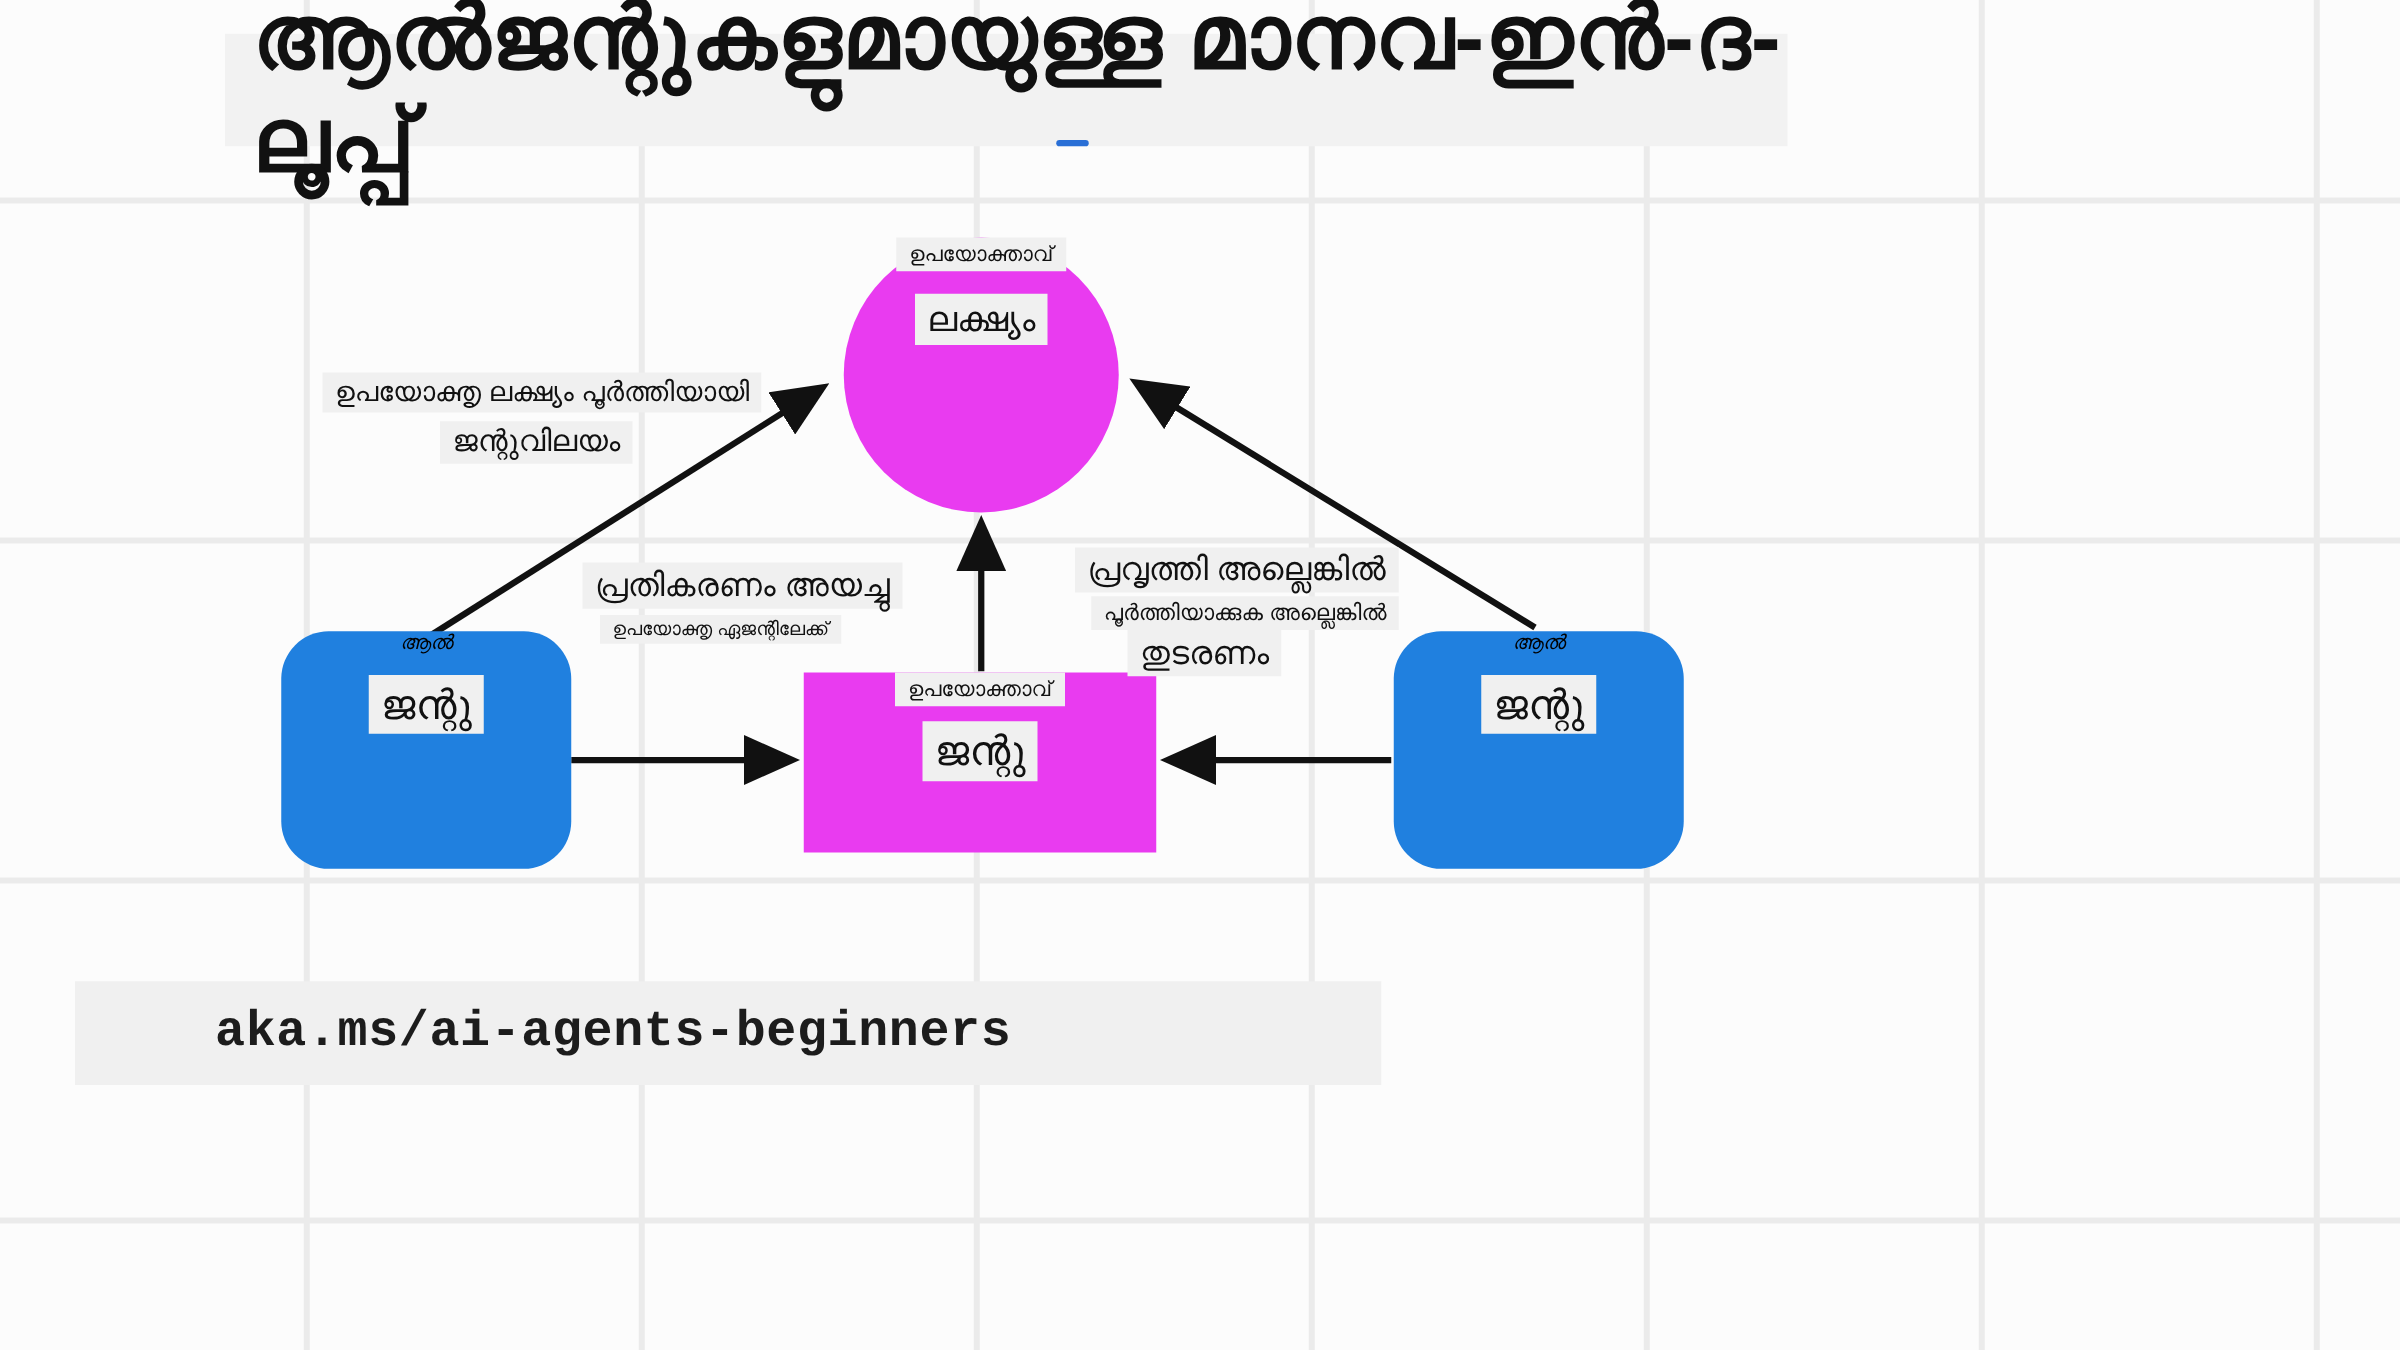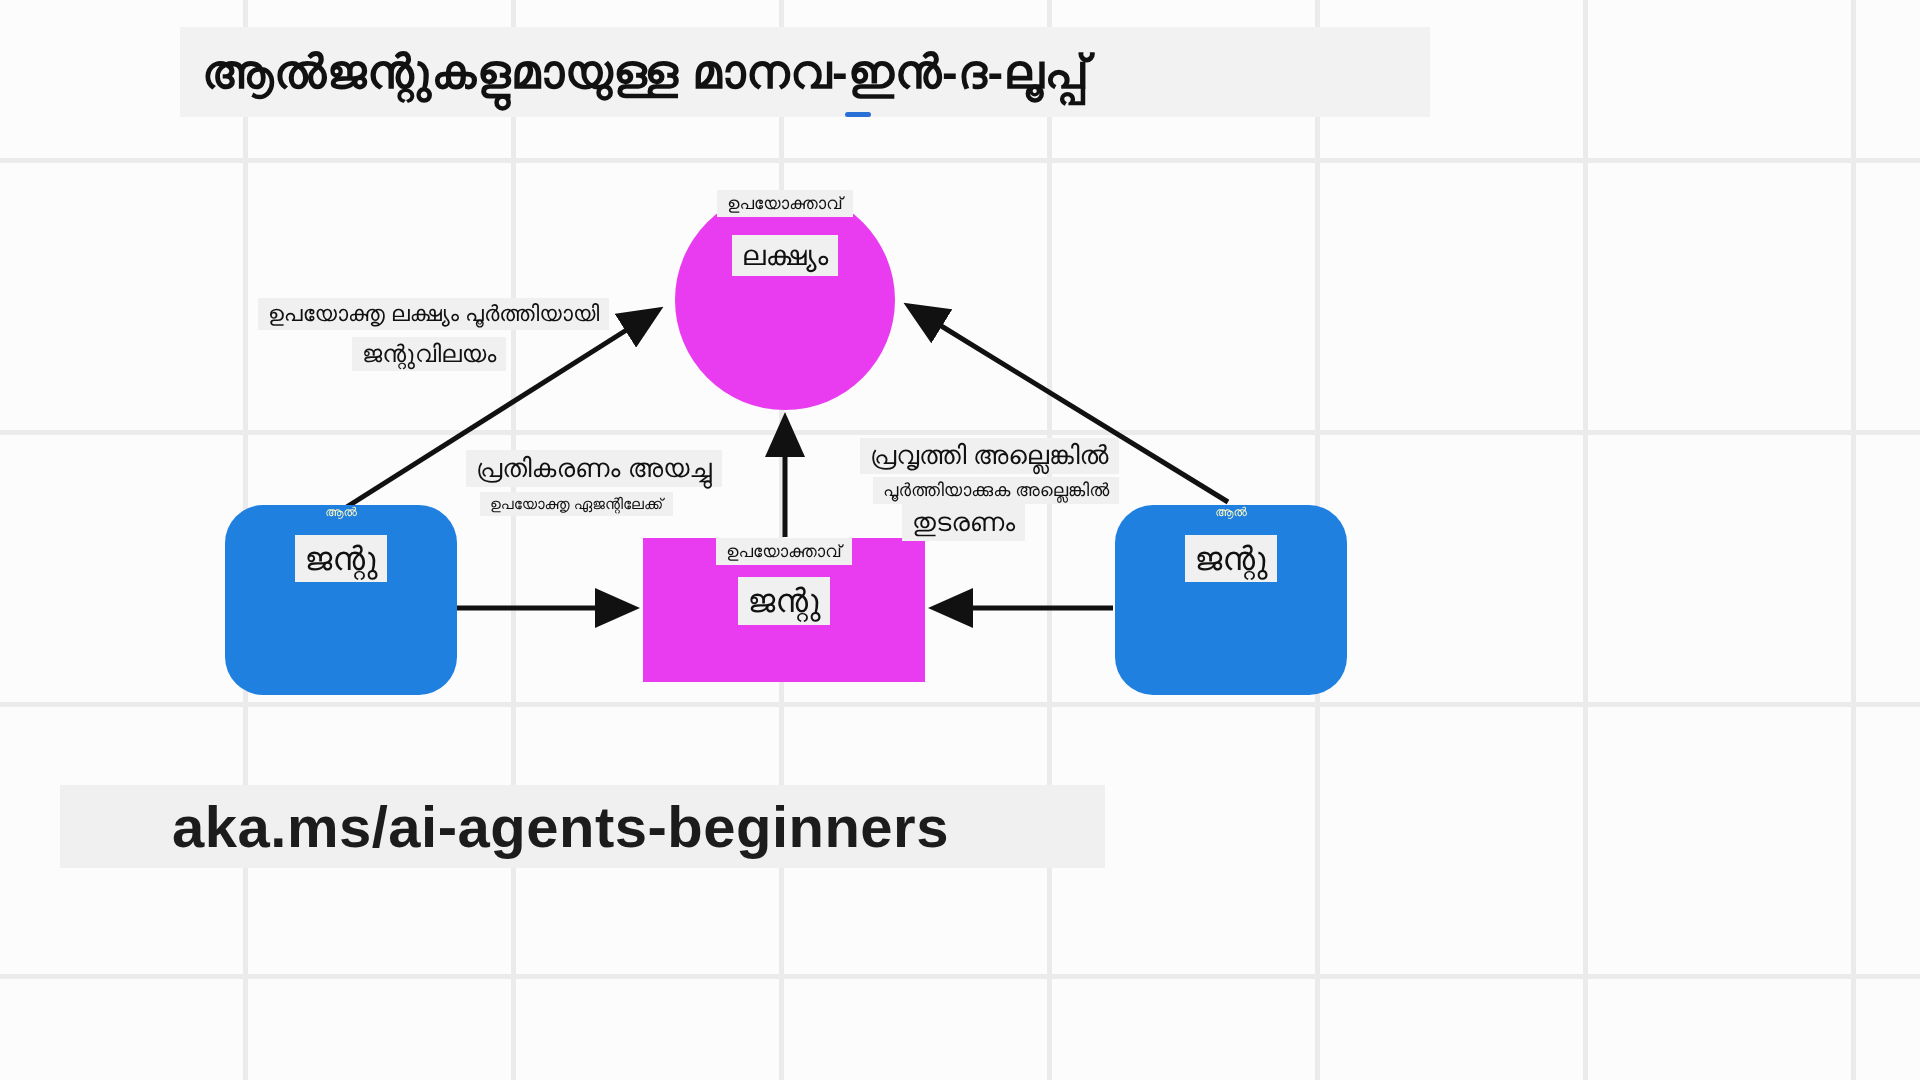--- a/index.html
+++ b/index.html
@@ -19,21 +19,21 @@
     background-size: 268px 272px;
     background-position: 243px 158px;
   }
   .abs { position: absolute; }
 
   .title-strip {
     left: 180px; top: 27px; width: 1250px; height: 90px;
     background: #f2f2f2;
     display: flex; align-items: center;
     padding-left: 22px;
-    font-size: 47px; font-weight: 700; letter-spacing: 0.5px;
+    font-size: 72px; font-weight: 700; letter-spacing: 0.5px;
   }
   .title-accent {
     left: 845px; top: 112px; width: 26px; height: 5px;
     background: #2a6fd6; border-radius: 3px;
   }
 
   .node { display: flex; flex-direction: column; align-items: center; justify-content: flex-start; }
   .chip {
     background: #f0f0f0;
     color: #111;
@@ -52,21 +52,21 @@
   .goal-circle .main-chip { font-size: 28px; font-weight: 500; }
 
   .agent-box {
     width: 232px; height: 190px;
     border-radius: 38px;
     background: #2080df;
     gap: 16px;
   }
   .agent-box.left  { left: 225px;  top: 505px; }
   .agent-box.right { left: 1115px; top: 505px; }
-  .agent-box .top-label { color: #fef9c3; font-size: 12px; }
+  .agent-box .top-label { color: #000000; font-size: 16px; font-style: italic; }
   .agent-box .main-chip { font-size: 33px; font-weight: 500; }
 
   .user-agent-rect {
     left: 643px; top: 538px; width: 282px; height: 144px;
     background: #e93bf0;
     gap: 12px;
   }
   .user-agent-rect .top-chip { font-size: 17px; }
   .user-agent-rect .main-chip { font-size: 33px; font-weight: 500; }
 
@@ -77,22 +77,23 @@
   .lbl-resp-2 { left: 480px; top: 492px; font-size: 15px; }
   .lbl-task-1 { left: 860px; top: 438px; font-size: 26px; font-family: Liberation Serif, serif; }
   .lbl-task-2 { left: 873px; top: 477px; font-size: 18px; text-align: right; }
   .lbl-task-3 { left: 902px; top: 504px; font-size: 26px; }
 
   .footer-strip {
     left: 60px; top: 785px; width: 1045px; height: 83px;
     background: #f0f0f0;
     display: flex; align-items: center;
     padding-left: 112px;
-    font-size: 58px; font-weight: 700; color: #1c1c1c;
+    font-size: 40px; font-weight: 700; color: #1c1c1c;
     letter-spacing: 0.5px;
+    font-family: Liberation Mono, monospace;
   }
 
   svg.arrows { left: 0; top: 0; width: 1920px; height: 1080px; pointer-events: none; }
   svg.arrows line, svg.arrows path { stroke: #111; stroke-width: 5; fill: none; }
 </style>
 </head>
 <body>
 
 <div class="canvas">
 

